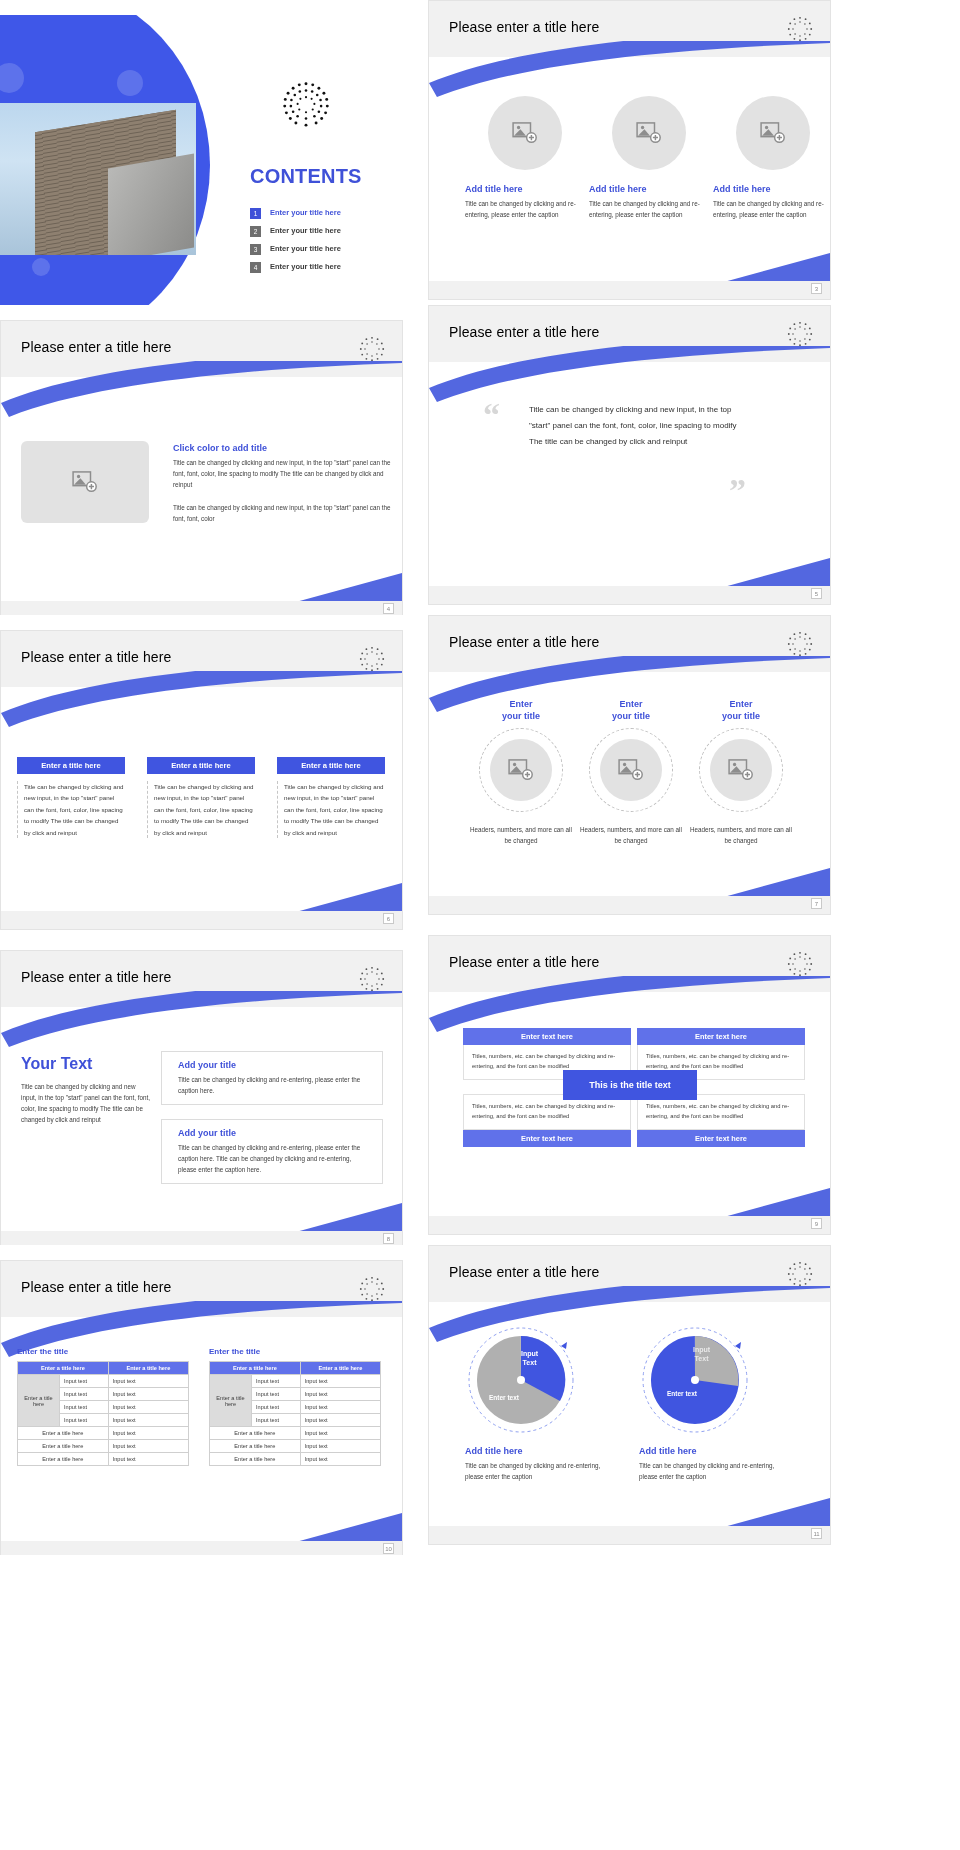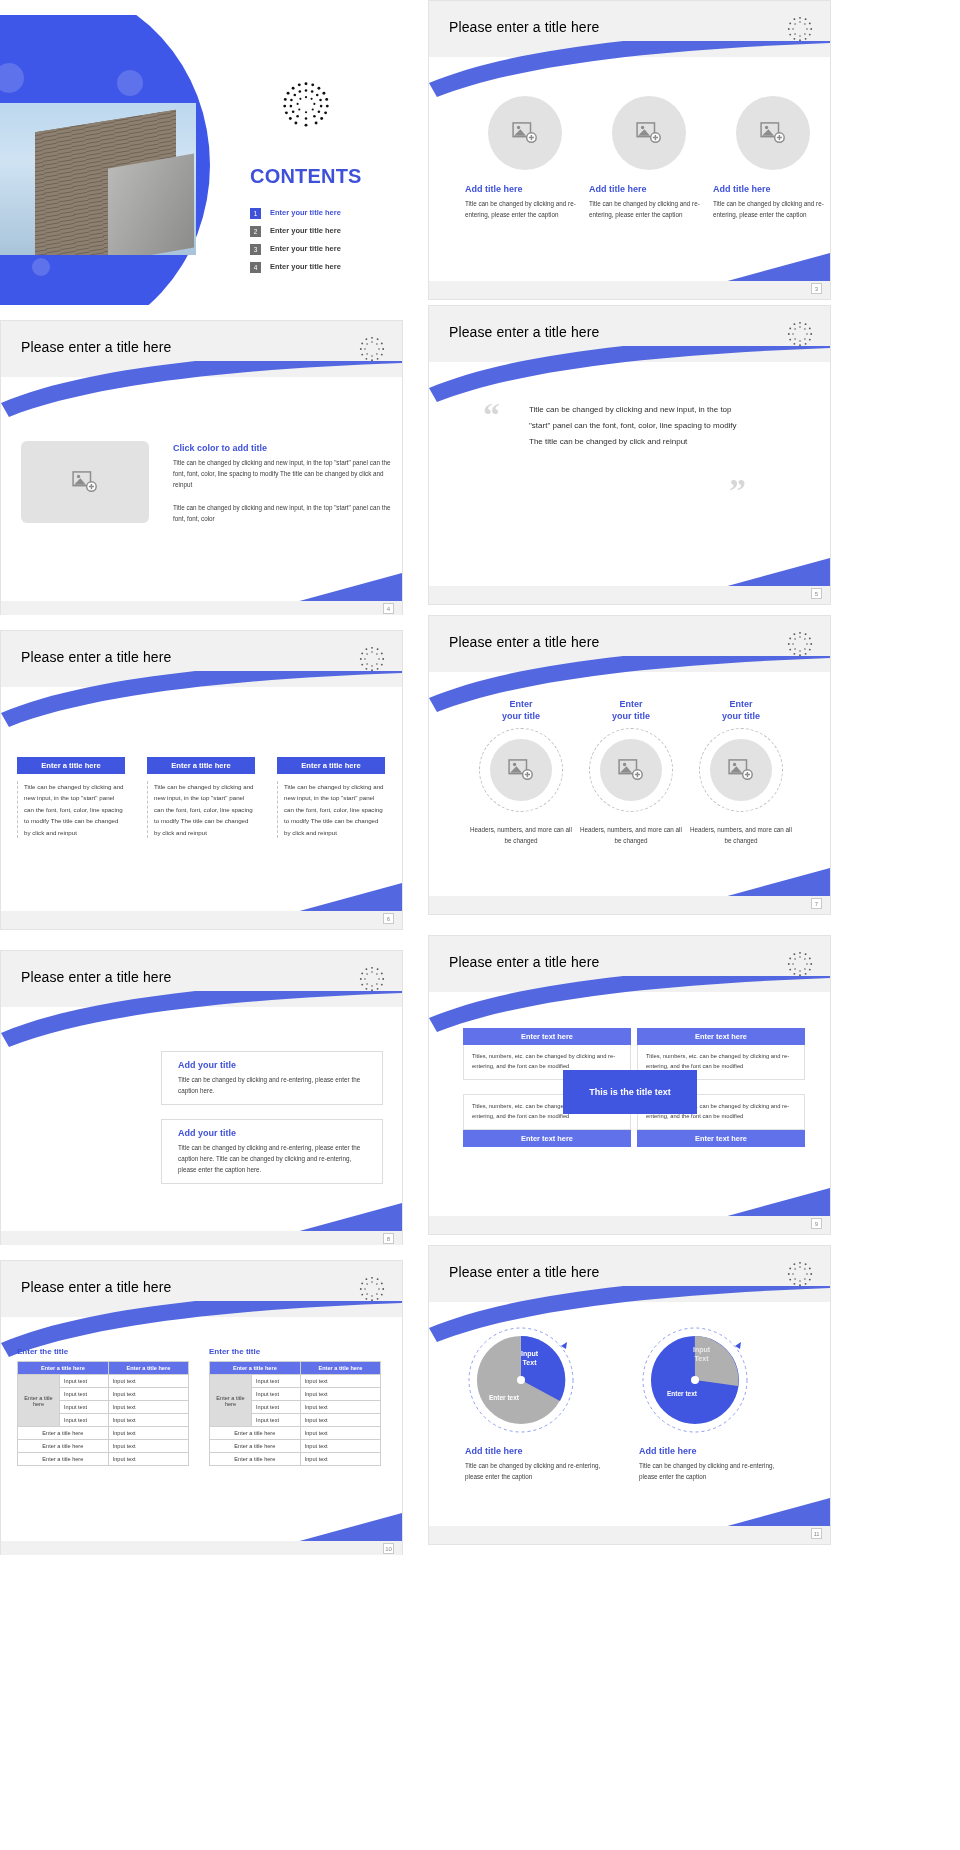--- a/index.html
+++ b/index.html
@@ -602,20 +602,24 @@
             <circle cx="10" cy="20" r="1.1"></circle>
             <circle cx="27" cy="27" r="1.1"></circle>
           <circle cx="13" cy="27" r="1.1"></circle>
             <circle cx="20" cy="30" r="1.1"></circle>
         </g>
       </svg>
       <svg class="swoosh" viewBox="0 0 403 60" preserveAspectRatio="none">
         <path d="M0,42 C90,4 250,-8 403,-14 L403,2 C240,8 95,22 8,56 Z" fill="#5367e0"></path>
       </svg>
 
+      <div style="position:absolute;left:20px;top:104px;width:130px;">
+        <div style="font-size:16px;font-weight:bold;color:#3f51d8;">Your Text</div>
+        <div class="body-txt" style="margin-top:8px;">Title can be changed by clicking and new input, in the top "start" panel can the font, font, color, line spacing to modify The title can be changed by click and reinput</div>
+      </div>
 
       <div class="s8-box" style="left:160px;top:100px;">
         <div class="ttl-sm">Add your title</div>
         <div class="body-txt" style="margin-top:4px;">Title can be changed by clicking and re-entering, please enter the caption here.</div>
       </div>
       <div class="s8-box" style="left:160px;top:168px;">
         <div class="ttl-sm">Add your title</div>
         <div class="body-txt" style="margin-top:4px;">Title can be changed by clicking and re-entering, please enter the caption here. Title can be changed by clicking and re-entering, please enter the caption here.</div>
       </div>
 
@@ -672,21 +676,21 @@
       <div style="position:absolute;left:34px;top:158px;width:168px;">
         <div class="s9-cell" style="border-top:1px solid #e0e0e0;">Titles, numbers, etc. can be changed by clicking and re-entering, and the font can be modified</div>
         <div class="s9-bar">Enter text here</div>
       </div>
 
       <div style="position:absolute;left:208px;top:158px;width:168px;">
         <div class="s9-cell" style="border-top:1px solid #e0e0e0;">Titles, numbers, etc. can be changed by clicking and re-entering, and the font can be modified</div>
         <div class="s9-bar">Enter text here</div>
       </div>
 
-      <div class="s9-center" style="left:134px;top:134px;width:134px;height:44px;">This is the title text</div>
+      <div class="s9-center" style="left:134px;top:134px;width:134px;height:30px;">This is the title text</div>
 
       <svg style="position:absolute;left:0;bottom:18px;width:100%;height:28px;" viewBox="0 0 403 28" preserveAspectRatio="none">
         <path d="M300,28 L403,0 L403,28 Z" fill="#5367e0"></path>
       </svg>
       <div class="footstrip"></div>
       <div class="pagenum">9</div>
     </div>
   </div>
 
   <div class="slide">

